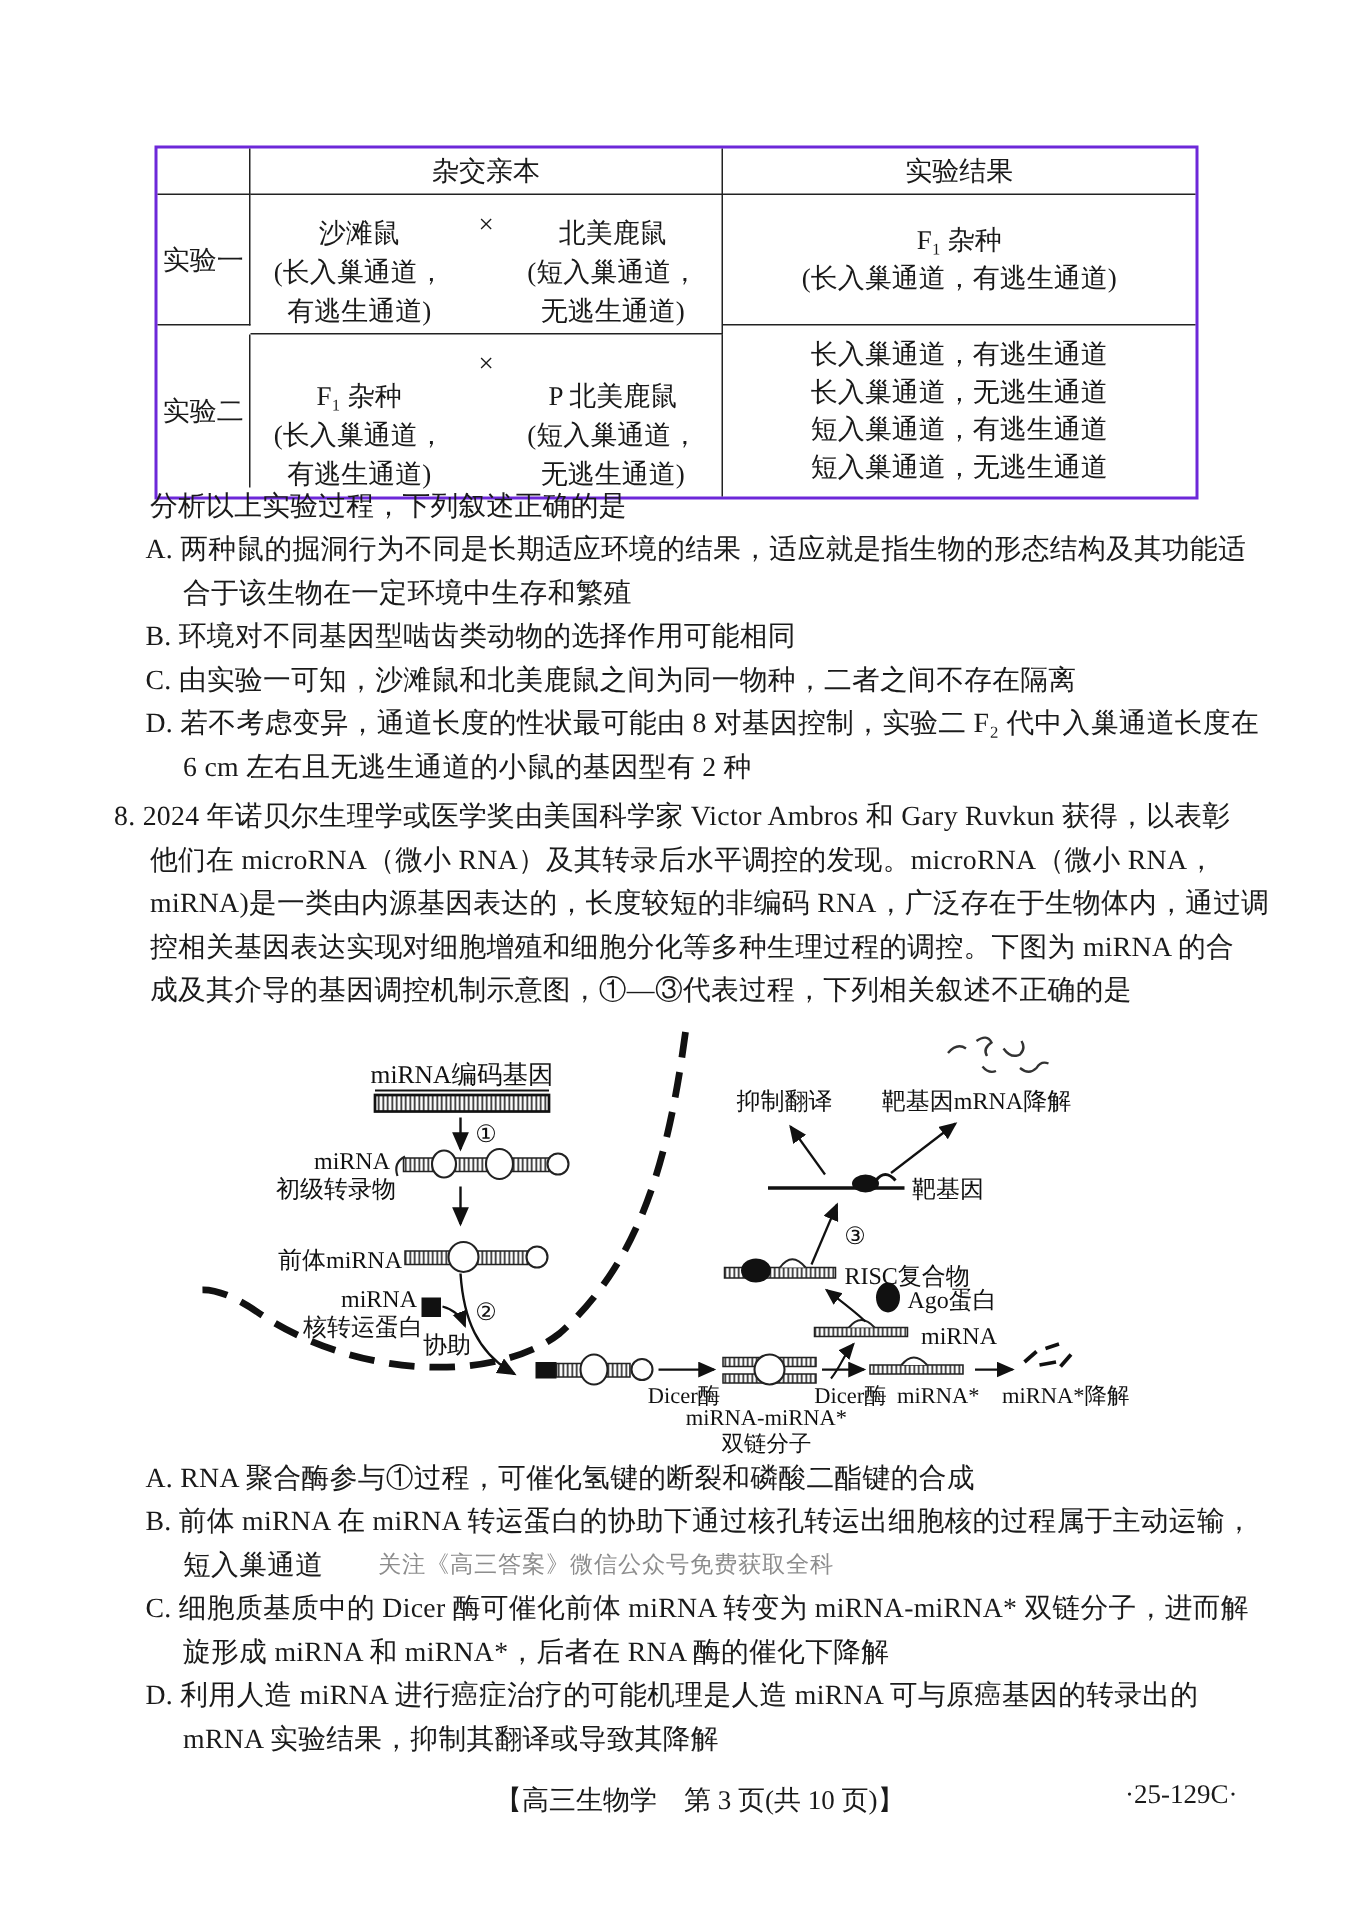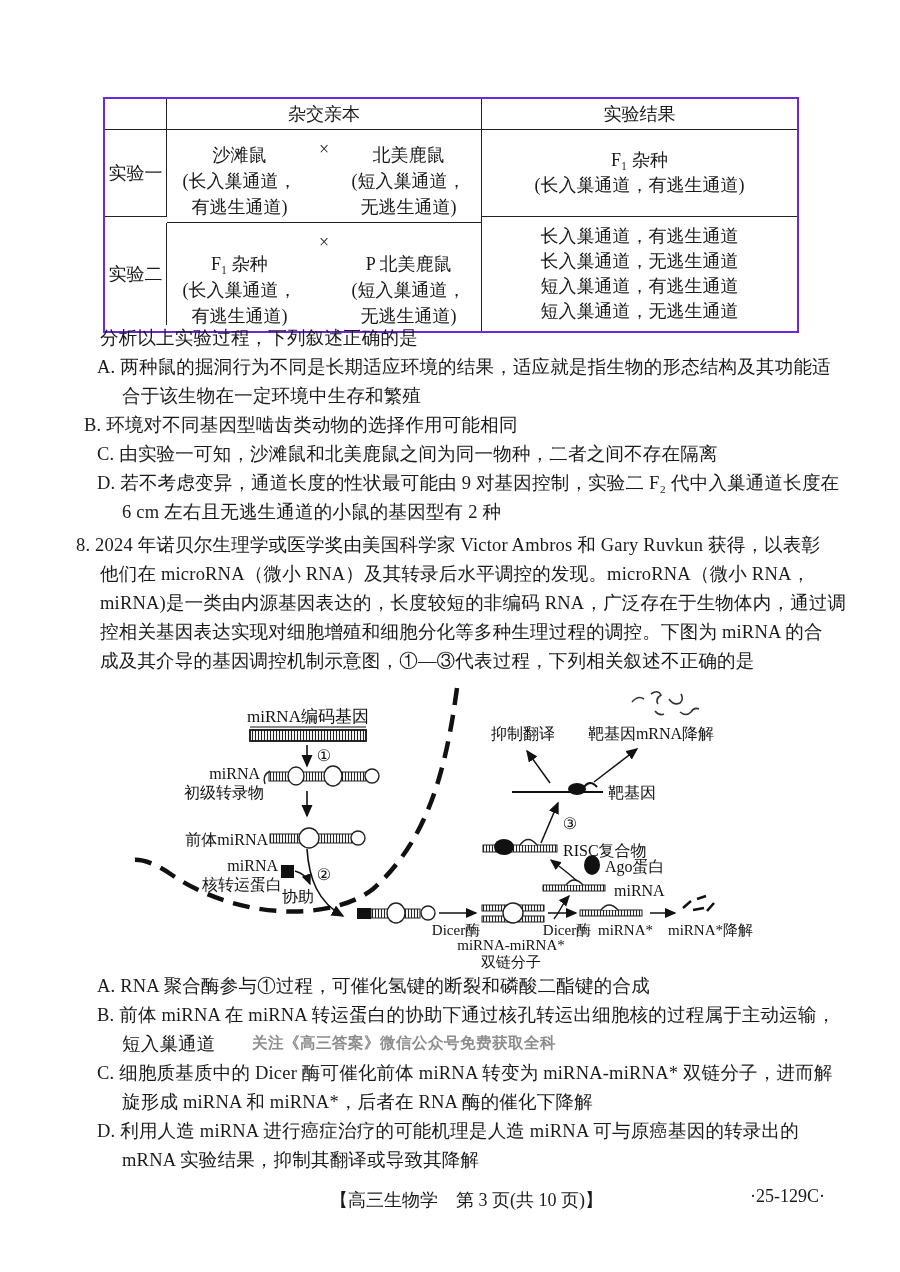--- a/index.html
+++ b/index.html
@@ -19,21 +19,21 @@
   .row1{height:86px;}
   .row2{height:102px;}
   .parents{display:flex;align-items:stretch;justify-content:space-between;
            padding:4px 6px 2px 6px;}
   .pblock{width:44%;display:flex;flex-direction:column;justify-content:flex-end;
           line-height:26px;text-align:center;}
   .cross{width:10%;text-align:center;line-height:26px;padding-top:2px;}
   .resblock{display:flex;flex-direction:column;justify-content:center;line-height:25px;}
   
   .line{position:absolute;white-space:pre;font-size:18.5px;letter-spacing:.2px;line-height:29px;}
-  .watermark{position:absolute;white-space:pre;font-size:15.5px;color:#8d8d8d;letter-spacing:.5px;font-weight:bold;}
+  .watermark{position:absolute;white-space:pre;font-size:15.5px;color:#8d8d8d;letter-spacing:.5px;}
   .footer{position:absolute;font-size:18px;}
   
   .diag{position:absolute;left:80px;top:675px;}
   .diag text{font-family:"Liberation Serif","DejaVu Serif",serif;fill:#111;}
 </style>
 </head>
 <body>
 
 <div class="page">
 
@@ -83,23 +83,23 @@
         <span>长入巢通道，无逃生通道</span>
         <span>短入巢通道，有逃生通道</span>
         <span>短入巢通道，无逃生通道</span>
       </div>
     </div>
   </div>
 
   <div class="line" style="left:100px;top:324px">分析以上实验过程，下列叙述正确的是</div>
   <div class="line" style="left:97px;top:353px">A. 两种鼠的掘洞行为不同是长期适应环境的结果，适应就是指生物的形态结构及其功能适</div>
   <div class="line" style="left:122px;top:382px">合于该生物在一定环境中生存和繁殖</div>
-  <div class="line" style="left:84px;top:411px">B. 环境对不同基因型啮齿类动物的选择作用可能相同</div>
+  <div class="line" style="left:97px;top:411px">B. 环境对不同基因型啮齿类动物的选择作用可能相同</div>
   <div class="line" style="left:97px;top:440px">C. 由实验一可知，沙滩鼠和北美鹿鼠之间为同一物种，二者之间不存在隔离</div>
-  <div class="line" style="left:97px;top:469px">D. 若不考虑变异，通道长度的性状最可能由 9 对基因控制，实验二 F₂ 代中入巢通道长度在</div>
+  <div class="line" style="left:97px;top:469px">D. 若不考虑变异，通道长度的性状最可能由 8 对基因控制，实验二 F₂ 代中入巢通道长度在</div>
   <div class="line" style="left:122px;top:498px">6 cm 左右且无逃生通道的小鼠的基因型有 2 种</div>
 
   <div class="line" style="left:76px;top:531px">8. 2024 年诺贝尔生理学或医学奖由美国科学家 Victor Ambros 和 Gary Ruvkun 获得，以表彰</div>
   <div class="line" style="left:100px;top:560px">他们在 microRNA（微小 RNA）及其转录后水平调控的发现。microRNA（微小 RNA，</div>
   <div class="line" style="left:100px;top:589px">miRNA)是一类由内源基因表达的，长度较短的非编码 RNA，广泛存在于生物体内，通过调</div>
   <div class="line" style="left:100px;top:618px">控相关基因表达实现对细胞增殖和细胞分化等多种生理过程的调控。下图为 miRNA 的合</div>
   <div class="line" style="left:100px;top:647px">成及其介导的基因调控机制示意图，①—③代表过程，下列相关叙述不正确的是</div>
 
   <svg class="diag" width="810" height="300" viewBox="0 0 810 300">
     <defs>

